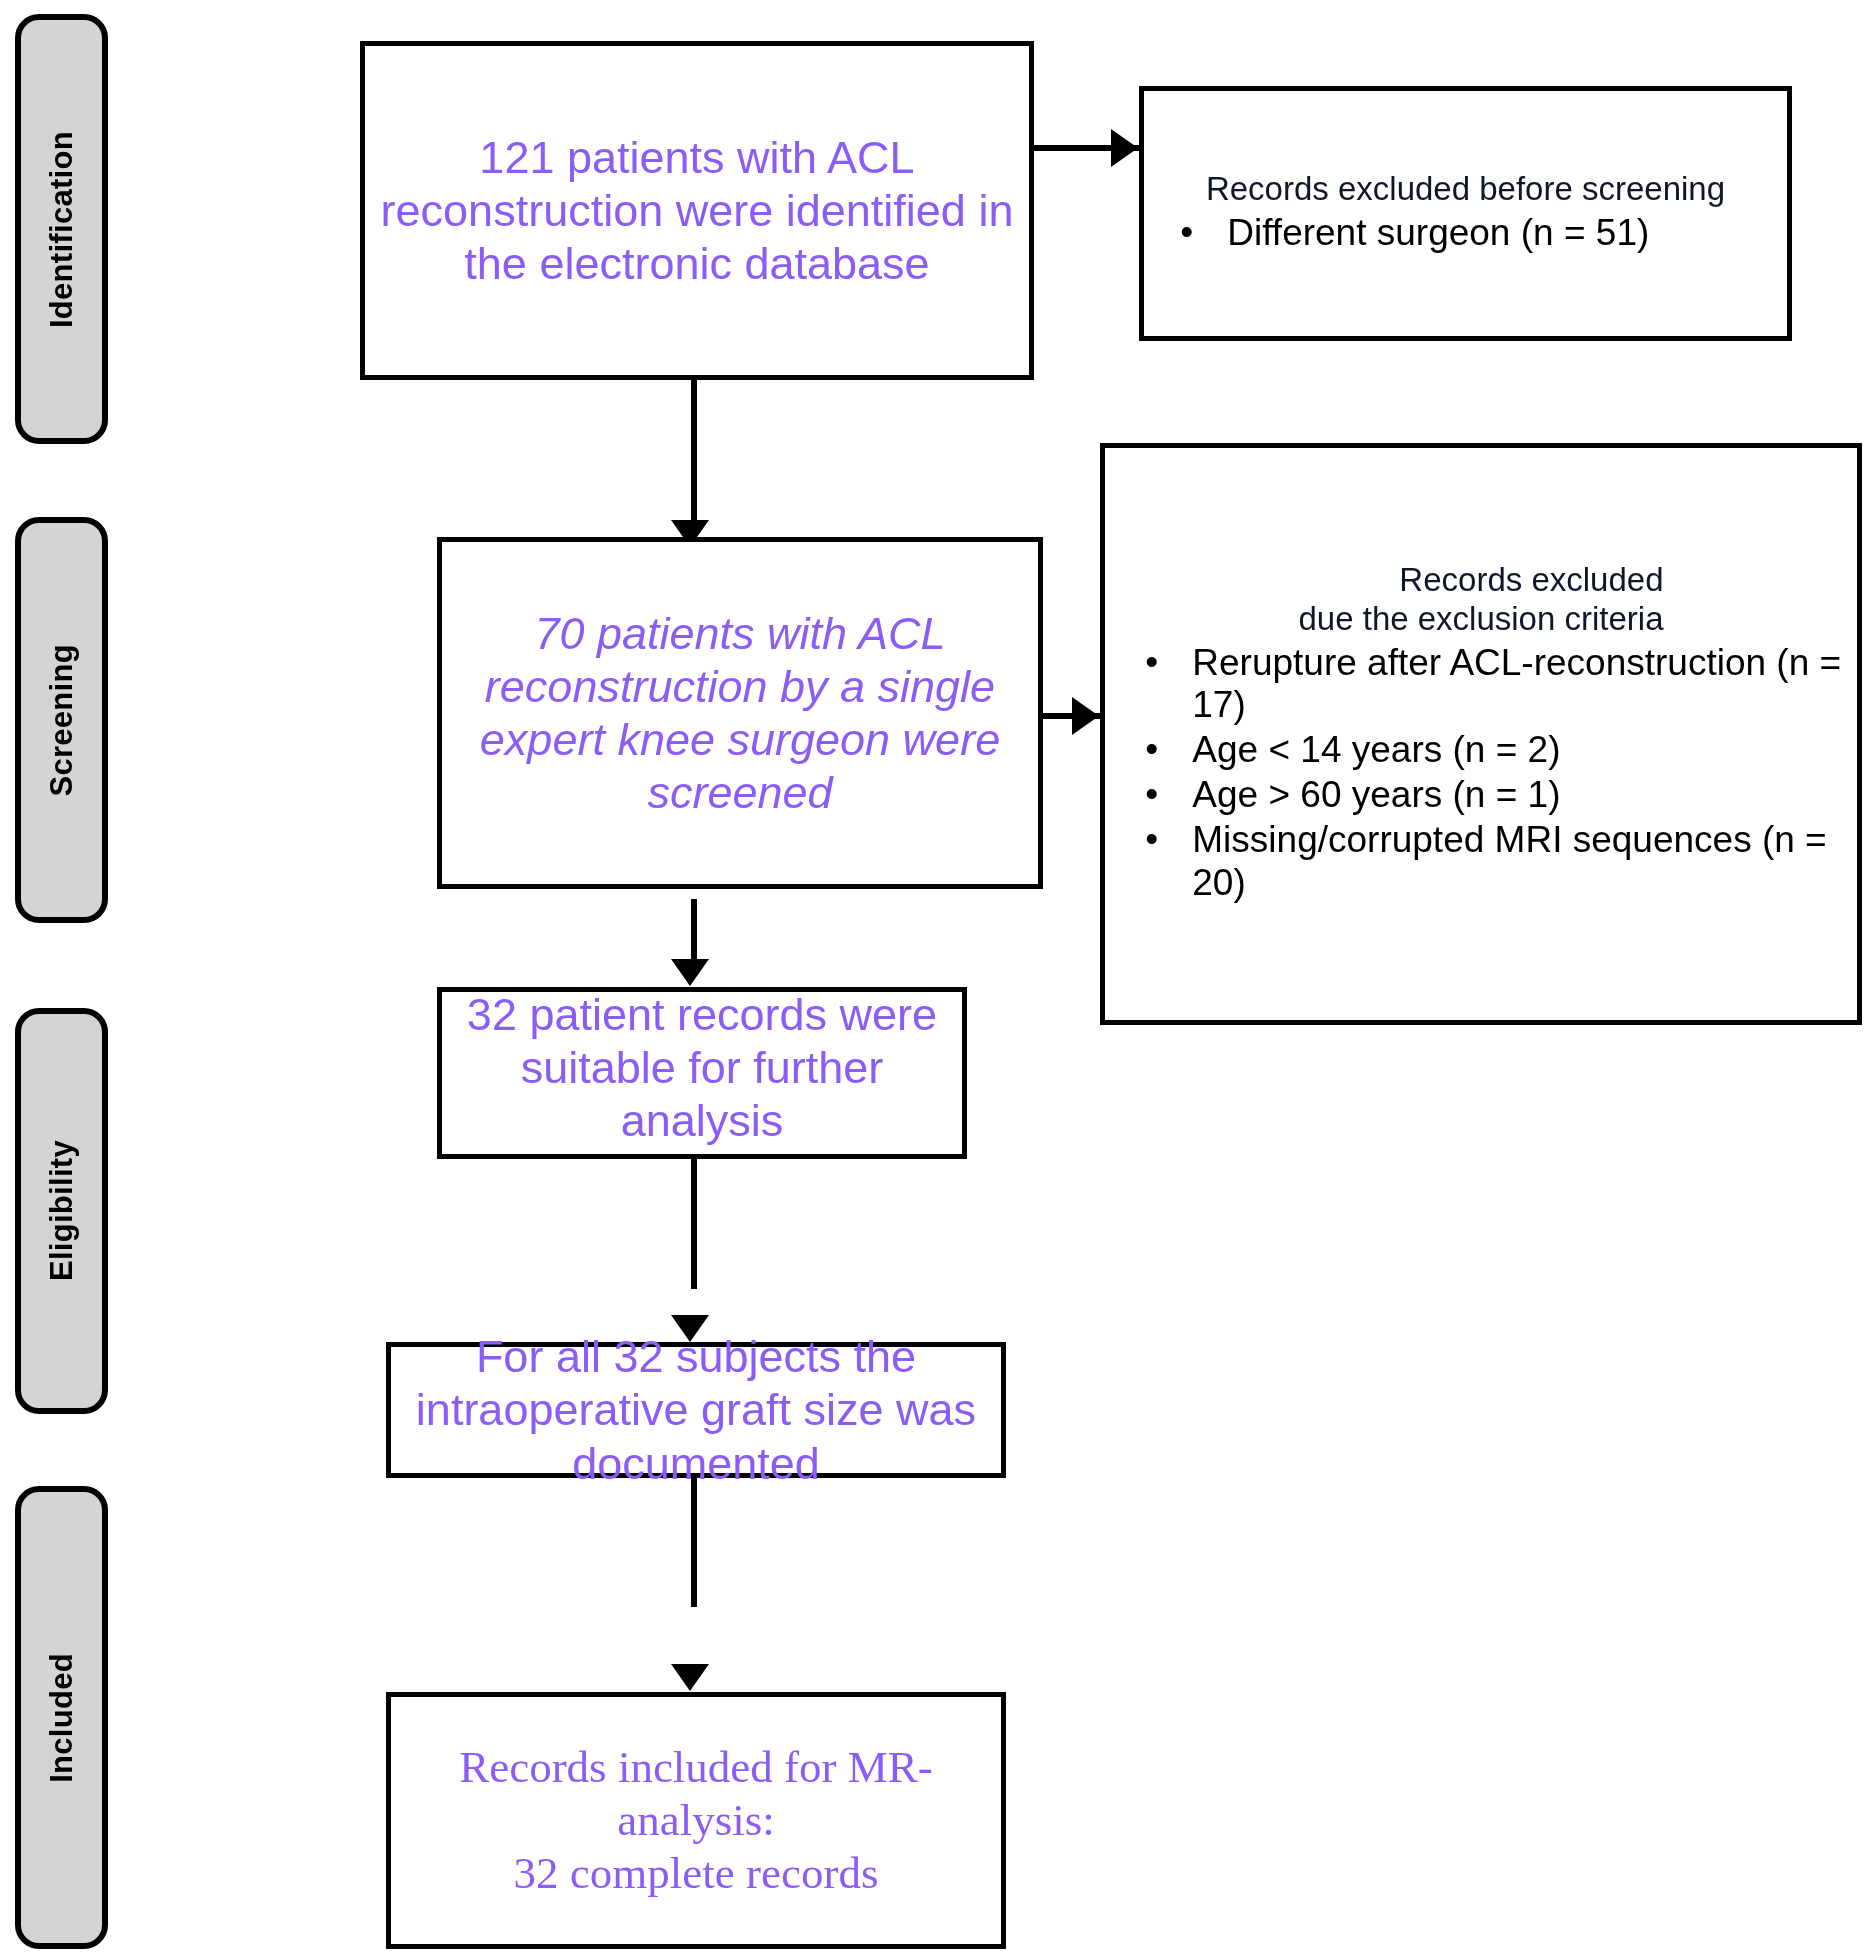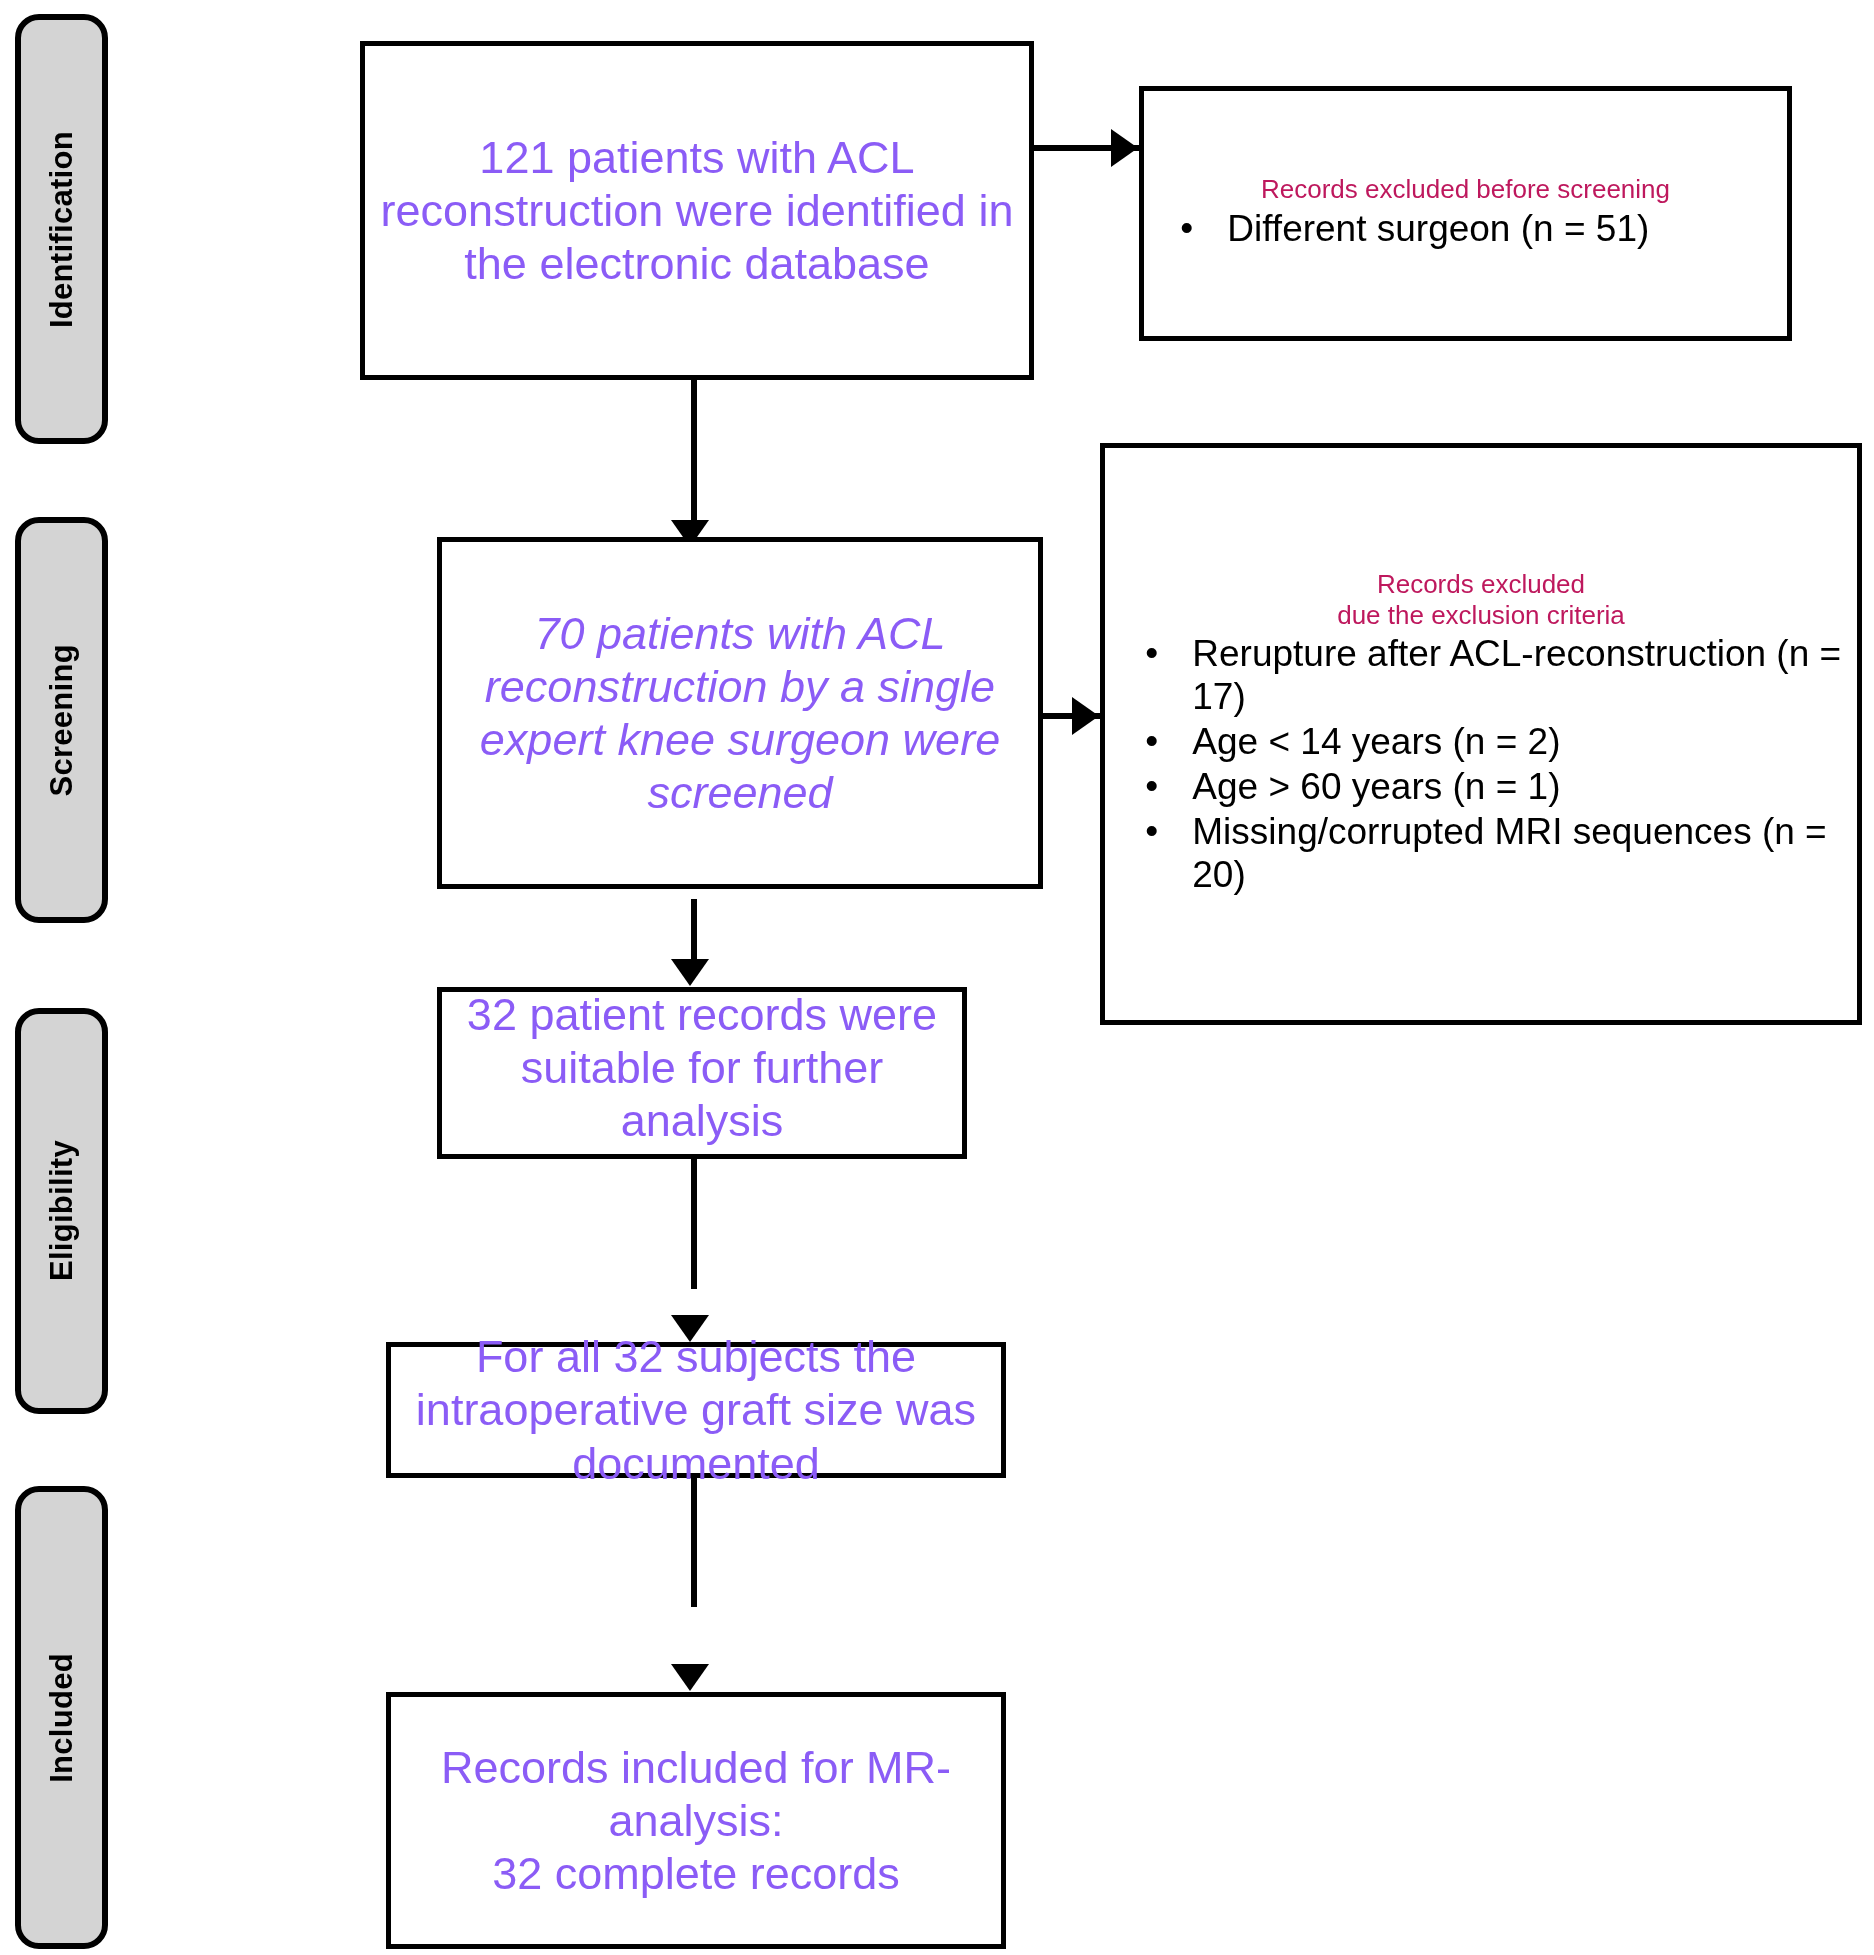--- a/index.html
+++ b/index.html
@@ -67,24 +67,24 @@
     box-sizing: border-box;
     background: #ffffff;
     border: 5.1px solid #000000;
     display: flex;
     flex-direction: column;
     align-items: center;
     justify-content: center;
     padding: 5.1px 11.3px;
   }
   .excl-box .excl-heading {
-    font-size: 26px;
+    font-size: 33px;
     line-height: 1.18;
-    color: #be185d;
-    text-align: center;
+    color: #0f172a;
+    text-align: right;
     white-space: pre-line;
   }
   .excl-box .excl-list {
     list-style: none;
     margin: 3.1px 0 0 0;
     padding: 0;
     align-self: stretch;
   }
   .excl-box .excl-item {
     position: relative;
@@ -186,21 +186,21 @@
   </div>
 
   <div class="flow-box" style="left:437px;top:987px;width:530px;height:172px;justify-content:flex-end;">
     <div class="box-text">32 patient records were suitable for further analysis</div>
   </div>
 
   <div class="flow-box" style="left:386px;top:1342px;width:620px;height:136px;">
     <div class="box-text">For all 32 subjects the intraoperative graft size was documented</div>
   </div>
 
-  <div class="flow-box" style="left:386px;top:1692px;width:620px;height:257px;">
+  <div class="flow-box" style="left:386px;top:1692px;width:620px;height:257px;font-family:Liberation Serif, serif;">
     <div class="box-text">Records included for MR-analysis:
 32 complete records</div>
   </div>
 
   <div class="excl-box single" style="left:1139px;top:86px;width:653px;height:255px;">
     <div class="excl-heading">Records excluded before screening</div>
     <ul class="excl-list">
       <li class="excl-item">Different surgeon (n = 51)</li>
     </ul>
   </div>

